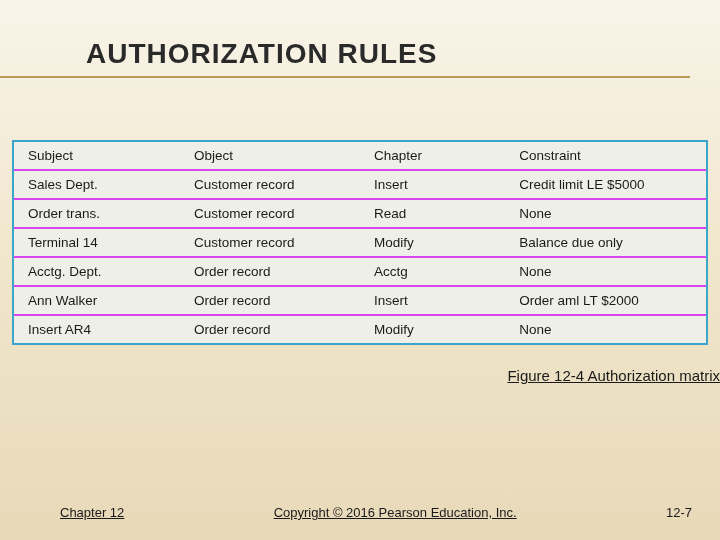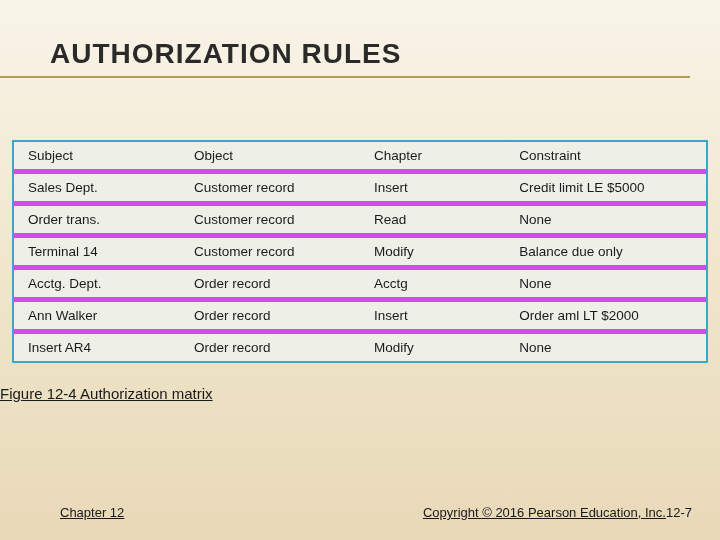--- a/index.html
+++ b/index.html
@@ -16,73 +16,73 @@
     height: 100%;
     padding: 38px 0 0 0;
     position: relative;
   }
   .title {
     font-family: "Arial Black", Arial, sans-serif;
     font-size: 28px;
     font-weight: 900;
     color: #2a2a2a;
     letter-spacing: 1px;
-    padding-left: 50px;
+    padding-left: 86px;
     padding-bottom: 6px;
     border-bottom: 2px solid #b89a5a;
     margin-right: 30px;
     margin-left: 0;
   }
   .table-wrap {
     margin: 62px 12px 0 12px;
     border: 2px solid #3aa6c9;
     background: #eef0e8;
   }
   table {
     width: 100%;
     border-collapse: collapse;
     font-size: 13.5px;
     color: #1a1a1a;
   }
   table th, table td {
     text-align: left;
     padding: 6px 10px 6px 14px;
-    border-bottom: 5px solid #d946ef;
+    border-bottom: 2px solid #d946ef;
     font-weight: normal;
   }
   table tr:last-child td {
     border-bottom: none;
   }
   .col-subject { width: 24%; }
   .col-object  { width: 26%; }
   .col-action  { width: 21%; }
   .col-constraint { width: 29%; }
   .caption {
-    text-align: left;
+    text-align: right;
     font-family: Verdana, Arial, sans-serif;
     font-size: 15px;
     color: #1a1a1a;
     margin-top: 22px;
     text-decoration: underline;
   }
   .footer {
     position: absolute;
     bottom: 20px;
     left: 12px;
     width: 100%;
     display: flex;
     justify-content: space-between;
     align-items: flex-end;
     font-family: Verdana, Arial, sans-serif;
     font-size: 13px;
     color: #1a1a1a;
     padding: 0 40px 0 48px;
   }
   .footer .chapter { text-decoration: underline; }
-  .footer .copyright { text-decoration: underline; font-size: 13px; flex: 1; text-align: right; }
+  .footer .copyright { text-decoration: underline; font-size: 13px; flex: 1; text-align: center; }
   .footer .pagenum { }
 </style>
 </head>
 <body>
 
 <div class="slide">
 
   <h1 class="title">AUTHORIZATION RULES</h1>
 
   <div class="table-wrap">

